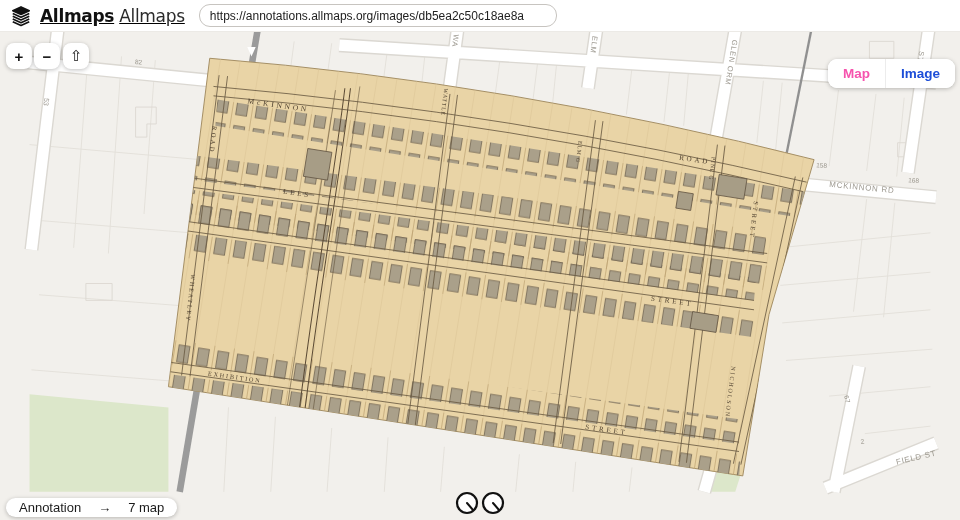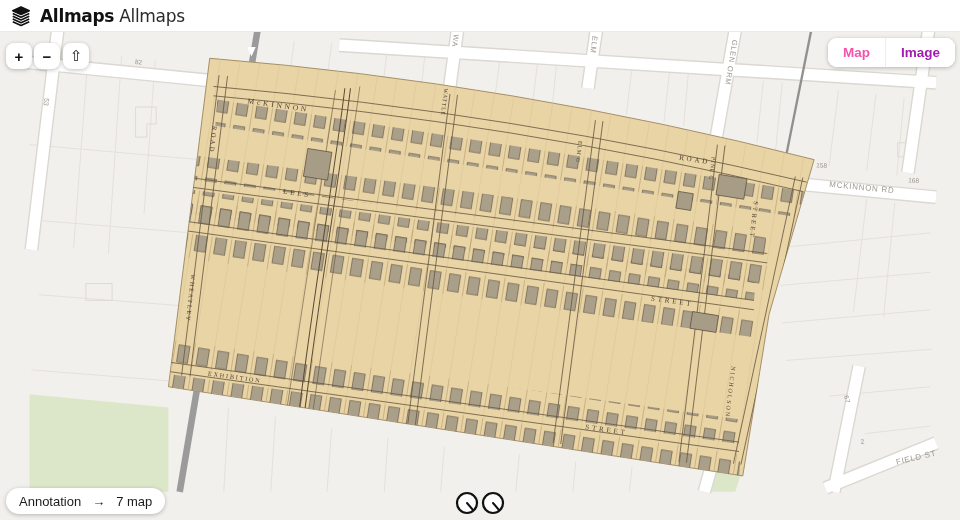--- a/index.html
+++ b/index.html
@@ -1,35 +1,35 @@
 <!DOCTYPE html>
 <html><head>
 <meta charset="utf-8">
 <style>
   html,body{margin:0;padding:0;background:#fff;}
   .app{position:relative;width:960px;height:520px;overflow:hidden;font-family:"Liberation Sans",sans-serif;background:#f2f0ec;}
   
   .topbar{position:absolute;top:0;left:0;right:0;height:32px;background:#fff;display:flex;align-items:center;padding-left:10px;box-sizing:border-box;z-index:30;border-bottom:1px solid #eceae6;}
-  .brand{display:flex;align-items:baseline;gap:5px;margin-left:8px;font-family:"DejaVu Sans",sans-serif;}
+  .brand{display:flex;align-items:baseline;gap:5px;margin-left:8px;font-family:"DejaVu Sans",sans-serif;text-decoration:underline;}
   .brand .bold{font-weight:800;font-size:17px;color:#111;letter-spacing:-0.3px;}
   .brand .light{font-weight:400;font-size:17px;color:#2b2b2b;letter-spacing:-0.3px;}
   .urlpill{margin-left:14px;height:21px;width:336px;border:1.5px solid #c7c4c0;border-radius:11px;font-size:12px;color:#222;padding:0 10px;outline:none;background:#fff;font-family:"Liberation Sans",sans-serif;}
   
   .canvas{position:absolute;top:32px;left:0;width:960px;height:488px;}
   .canvas svg.map{display:block;}
   
   .ctl{position:absolute;background:#fff;border-radius:8px;box-shadow:0 1px 4px rgba(0,0,0,.25);display:flex;align-items:center;justify-content:center;cursor:pointer;}
   .zbtn{width:26px;height:26px;top:43px;font-size:15px;font-weight:700;color:#111;}
   .zoom-in{left:6px;}
   .zoom-out{left:34px;}
   .home{left:63px;font-size:15px;font-weight:400;}
   .toggle{top:43px;right:5px;height:29px;border-radius:9px;padding:0;overflow:hidden;}
   .toggle .tbtn{height:29px;display:flex;align-items:center;justify-content:center;font-size:13.5px;font-weight:700;padding:0 15px;background:#fff;}
   .toggle .sep{width:1px;height:29px;background:#ececec;}
-  .footerpill{position:absolute;left:6px;top:456px;height:26px;background:#fff;border-radius:13px;box-shadow:0 1px 4px rgba(0,0,0,.25);display:flex;align-items:center;gap:11px;padding:0 13px;font-size:13px;color:#1b1b1b;}
+  .footerpill{position:absolute;left:6px;top:466px;height:19px;background:#fff;border-radius:13px;box-shadow:0 1px 4px rgba(0,0,0,.25);display:flex;align-items:center;gap:17px;padding:0 13px;font-size:13px;color:#1b1b1b;}
   .footerpill .lab{font-weight:500;}
   .dial{position:absolute;width:24px;height:24px;background:transparent;border:none;padding:0;cursor:pointer;}
   .dial svg{display:block;}
   .d1{left:455px;top:459px;}
   .d2{left:481px;top:459px;}
   
   text{user-select:none;}
   .blab{font-family:"Liberation Sans",sans-serif;fill:#9c988f;}
   .olab{font-family:"Liberation Serif",serif;fill:#4f4130;}
 </style>
@@ -45,20 +45,21 @@
         <path d="M21 9.2 12 13.4 3 9.2"></path>
         <path d="M21 12.2 12 16.4 3 12.2"></path>
         <path d="M21 15.2 12 19.4 3 15.2"></path>
         <path d="M21 18.2 12 22.4 3 18.2"></path>
       </g>
     </svg>
     <div class="brand">
       <span class="bold">Allmaps</span>
       <span class="light">Allmaps</span>
     </div>
+    <input class="urlpill" type="text" value="https://annotations.allmaps.org/images/db5ea2c50c18ae8a" style="">
   </div>
 
   <div class="canvas">
     <svg class="map" width="960" height="488" viewBox="0 32 960 520">
       <defs>
         <clipPath id="ovclip">
             <path d="M192,60 Q514,86 836,168 L788,333 L760,505 L148,410 Z"></path>
           </clipPath>
         <pattern id="lanes" width="21" height="12" patternUnits="userSpaceOnUse" patternTransform="rotate(9)">
           <line x1="0.5" y1="0" x2="0.5" y2="12" stroke="#d9c193" stroke-width="0.5"></line>
@@ -174,26 +175,26 @@
     <div class="ctl zbtn zoom-in" style="top:11px">
         <span>+</span>
       </div>
     <div class="ctl zbtn zoom-out" style="top:11px">
         <span>−</span>
       </div>
     <div class="ctl zbtn home" style="top:11px">
         <span>⇧</span>
       </div>
 
-    <div class="ctl toggle" style="top:6px">
+    <div class="ctl toggle" style="top:27px">
       <div class="tbtn" style="color:#f653ae">
           <span>Map</span>
         </div>
       <div class="sep"></div>
-      <div class="tbtn" style="color:#a21caf">
+      <div class="tbtn" style="color:#1d4ed8">
           <span>Image</span>
         </div>
     </div>
 
     <div class="footerpill">
       <span class="lab">Annotation</span>
       <span>→</span>
       <span class="lab">7 map</span>
     </div>
 

